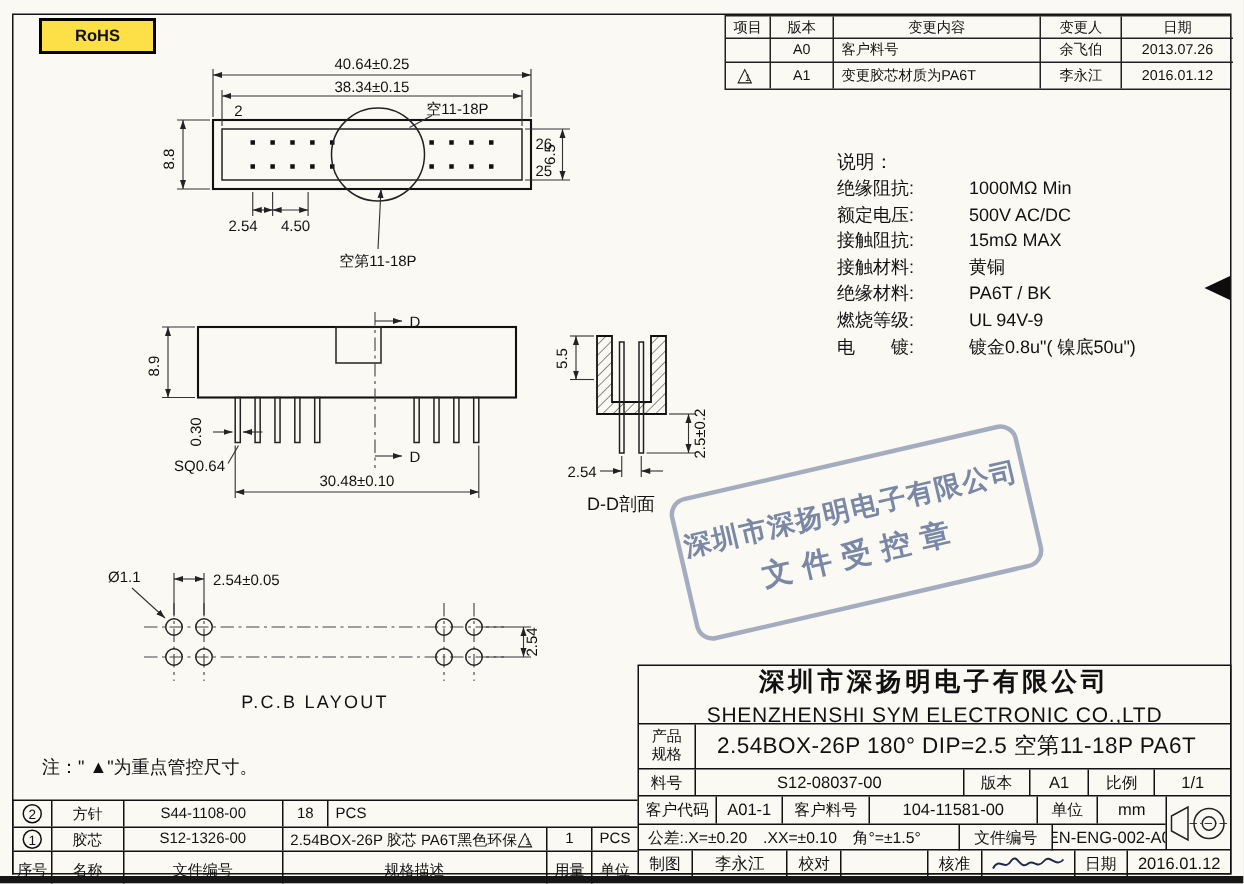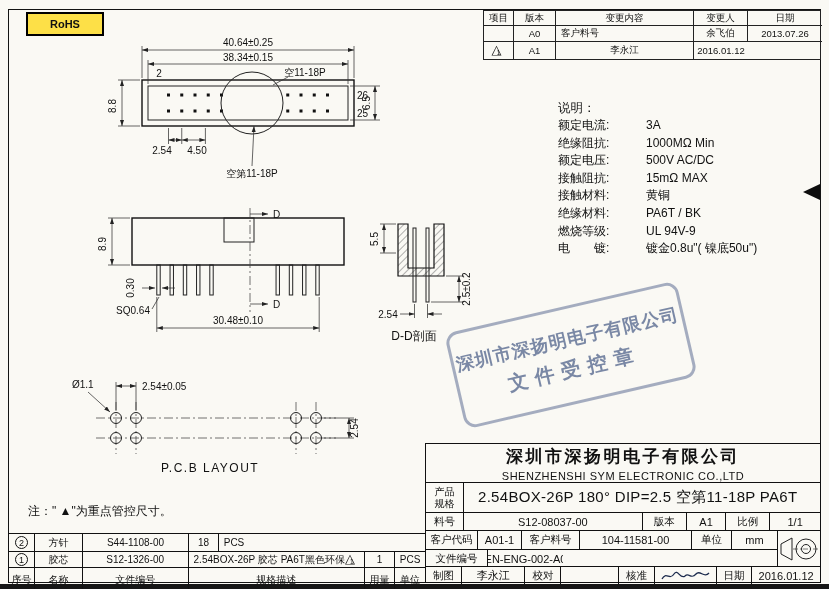--- a/index.html
+++ b/index.html
@@ -41,21 +41,21 @@
   .tb-row{display:flex;border-top:1px solid #111}
   .tb-row.first{border-top:none}
   .tb-c{border-right:1px solid #111;display:flex;align-items:center;justify-content:center;
         font-size:10.5px;overflow:hidden;white-space:nowrap}
   .tb-c.nr{border-right:none}
   .tb-c.val{font-size:11px}
   .logo-cell{flex-direction:column;gap:0}
   .logo-text{font-size:27px;font-weight:900;font-style:italic;letter-spacing:-1px;line-height:24px}
   .company{flex-direction:column;gap:2px}
   .company-cn{font-size:17px;font-weight:bold;letter-spacing:2.5px}
-  .company-en{font-size:11px;letter-spacing:.5px}
+  .company-en{font-size:14px;letter-spacing:.5px}
   .prod-label{flex-direction:column;font-size:10px;line-height:12px}
   .prod-val{justify-content:flex-start;padding-left:14px;font-size:15px;letter-spacing:.3px}
   .tb-duo{display:flex;border-top:1px solid #111;height:36px}
   .tb-duo-left{width:351px}
   .tb-duo-left .tb-row{height:18px}
   .tb-proj{width:45px;border-left:1px solid #111;display:flex;align-items:center;justify-content:center}
   .tol-cell{justify-content:flex-start;padding-left:6px;font-size:10.5px}
   
   .bom{left:8px;top:533px;width:417px;height:50px;border-top:1.6px solid #111;border-left:1.6px solid #111;background:transparent}
   .bom .tb-row{border-top:1px solid #111}
@@ -115,20 +115,21 @@
     <div class="rt">余飞伯</div>
     <div class="rt nbr">2013.07.26</div>
 
     <div class="rt nbb">
       <span class="tri-wrap">
         <span class="tri-glyph">△</span>
         <span class="tri-num">1</span>
       </span>
     </div>
     <div class="rt nbb">A1</div>
+    <div class="rt nbb left">变更胶芯材质为PA6T</div>
     <div class="rt nbb">李永江</div>
     <div class="rt nbb nbr">2016.01.12</div>
   </div>
 
   <svg class="abs" style="left:92px;top:36px" width="290" height="160" viewBox="0 0 290 160">
     <rect x="50" y="44" width="212" height="46" class="thick"></rect>
     <rect x="56" y="50" width="200" height="34" class="med"></rect>
     <g fill="#111">
       <rect x="75" y="57.5" width="3" height="3"></rect>
         <rect x="88.25" y="57.5" width="3" height="3"></rect>
@@ -279,24 +280,20 @@
     <line x1="266" y1="52" x2="296" y2="52" class="dim"></line>
       <line x1="266" y1="72" x2="296" y2="72" class="dim"></line>
     <line x1="291" y1="52" x2="291" y2="72" class="dim" marker-start="url(#mB)" marker-end="url(#mA)"></line>
     <text x="300" y="62" transform="rotate(-90 300 62)" text-anchor="middle">2.54</text>
     <text x="152" y="106" text-anchor="middle" class="cap" style="letter-spacing:1.5px">P.C.B LAYOUT</text>
   </svg>
 
   <div class="abs specs">
     <div class="spec-title">说明：</div>
     <div class="spec-row">
-        <span class="spec-label">额定电流:</span>
-        <span>3A</span>
-      </div>
-    <div class="spec-row">
         <span class="spec-label">绝缘阻抗:</span>
         <span>1000MΩ Min</span>
       </div>
     <div class="spec-row">
         <span class="spec-label">额定电压:</span>
         <span>500V AC/DC</span>
       </div>
     <div class="spec-row">
         <span class="spec-label">接触阻抗:</span>
         <span>15mΩ MAX</span>
@@ -352,20 +349,24 @@
       <div class="tb-duo-left">
         <div class="tb-row first" style="height:18px">
           <div class="tb-c" style="width:52px">客户代码</div>
           <div class="tb-c val" style="width:44px">A01-1</div>
           <div class="tb-c" style="width:58px">客户料号</div>
           <div class="tb-c val" style="width:112px">104-11581-00</div>
           <div class="tb-c" style="width:40px">单位</div>
           <div class="tb-c val nr" style="width:45px">mm</div>
         </div>
         <div class="tb-row" style="height:18px">
+          <div class="tb-c tol-cell" style="width:214px">
+            <span>公差:</span>
+            <span>.X=±0.20　.XX=±0.10　角°=±1.5°</span>
+          </div>
           <div class="tb-c" style="width:62px">文件编号</div>
           <div class="tb-c val nr" style="width:75px">EN-ENG-002-A0</div>
         </div>
       </div>
       <div class="tb-proj">
         <svg width="42" height="30" viewBox="0 0 42 30">
           <path d="M3,10 L14,4 L14,26 L3,20 Z" fill="none" stroke="#222" stroke-width="1"></path>
           <circle cx="28" cy="15" r="10" fill="none" stroke="#222" stroke-width="1"></circle>
           <circle cx="28" cy="15" r="4.5" fill="none" stroke="#222" stroke-width="1"></circle>
           <line x1="15" y1="15" x2="41" y2="15" stroke="#222" stroke-width=".6" stroke-dasharray="5 2 1 2"></line>

